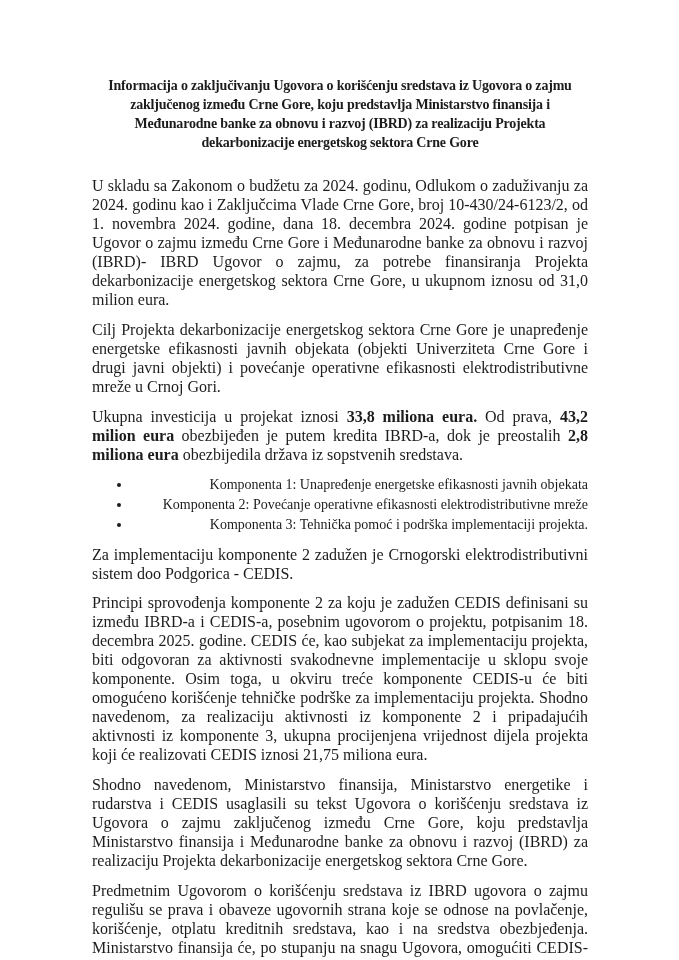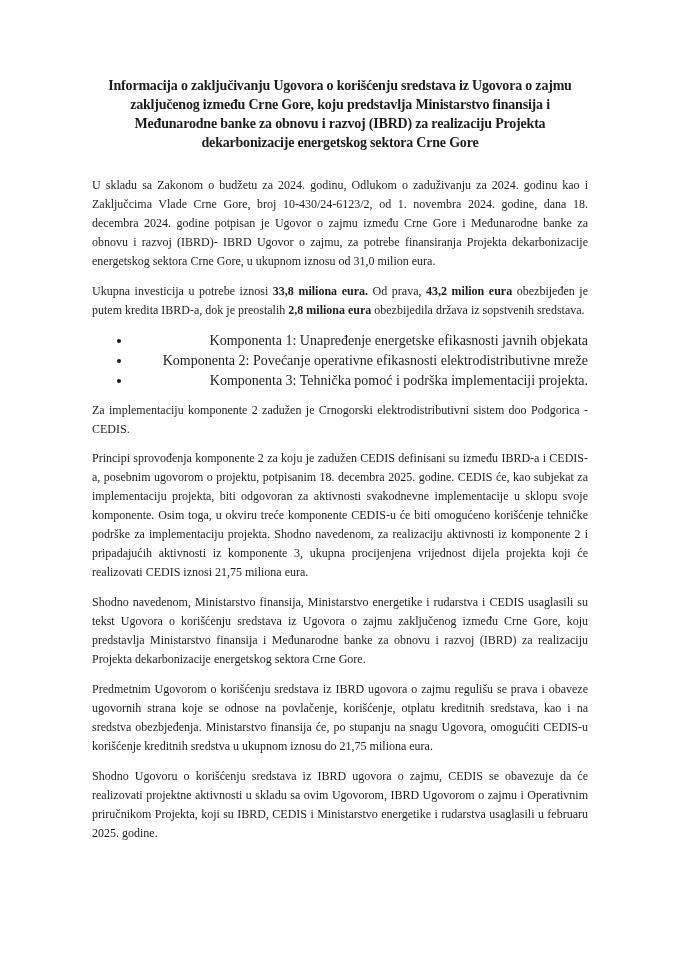--- a/index.html
+++ b/index.html
@@ -24,21 +24,21 @@
   }
   .doc-title {
     font-size: 14px;
     font-weight: bold;
     line-height: 19px;
     text-align: center;
     letter-spacing: -0.2px;
     margin: 0 0 24px 0;
   }
   .para {
-    font-size: 12px;
+    font-size: 16px;
     line-height: 19px;
     text-align: justify;
     margin: 0 0 11px 0;
   }
   .para.tight {
     margin-bottom: 10px;
   }
   .para b {
     font-weight: bold;
   }
@@ -56,22 +56,23 @@
 </style>
 </head>
 <body>
 
 <div class="page">
 
   <h1 class="doc-title">Informacija o zaključivanju Ugovora o korišćenju sredstava iz Ugovora o zajmu zaključenog između Crne Gore, koju predstavlja Ministarstvo finansija i Međunarodne banke za obnovu i razvoj (IBRD) za realizaciju Projekta dekarbonizacije energetskog sektora Crne Gore</h1>
 
   <p class="para">U skladu sa Zakonom o budžetu za 2024. godinu, Odlukom o zaduživanju za 2024. godinu kao i Zaključcima Vlade Crne Gore, broj 10-430/24-6123/2, od 1. novembra 2024. godine, dana 18. decembra 2024. godine potpisan je Ugovor o zajmu između Crne Gore i Međunarodne banke za obnovu i razvoj (IBRD)- IBRD Ugovor o zajmu, za potrebe finansiranja Projekta dekarbonizacije energetskog sektora Crne Gore, u ukupnom iznosu od 31,0 milion eura.</p>
 
+  <p class="para">Cilj Projekta dekarbonizacije energetskog sektora Crne Gore je unapređenje energetske efikasnosti javnih objekata (objekti Univerziteta Crne Gore i drugi javni objekti) i povećanje operativne efikasnosti elektrodistributivne mreže u Crnoj Gori.</p>
 
-  <p class="para"><span>Ukupna investicija u potrebe iznosi </span><b>33,8 miliona eura.</b><span> Od prava, </span><b>43,2 milion eura</b><span> obezbijeđen je putem kredita IBRD-a, dok je preostalih </span><b>2,8 miliona eura</b><span> obezbijedila država iz sopstvenih sredstava.</span></p>
+  <p class="para"><span>Ukupna investicija u projekat iznosi </span><b>33,8 miliona eura.</b><span> Od prava, </span><b>43,2 milion eura</b><span> obezbijeđen je putem kredita IBRD-a, dok je preostalih </span><b>2,8 miliona eura</b><span> obezbijedila država iz sopstvenih sredstava.</span></p>
 
 
   <ul class="bullets">
     <li>Komponenta 1: Unapređenje energetske efikasnosti javnih objekata</li>
     <li>Komponenta 2: Povećanje operativne efikasnosti elektrodistributivne mreže</li>
     <li>Komponenta 3: Tehnička pomoć i podrška implementaciji projekta.</li>
   </ul>
 
   <p class="para tight">Za implementaciju komponente 2 zadužen je Crnogorski elektrodistributivni sistem doo Podgorica - CEDIS.</p>
 

